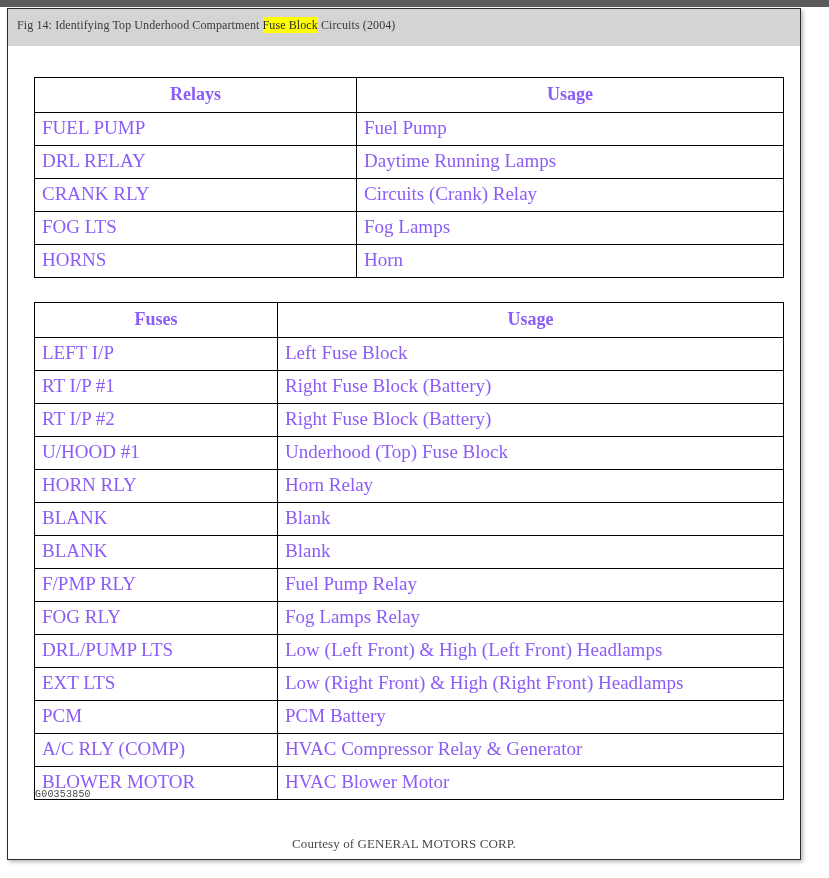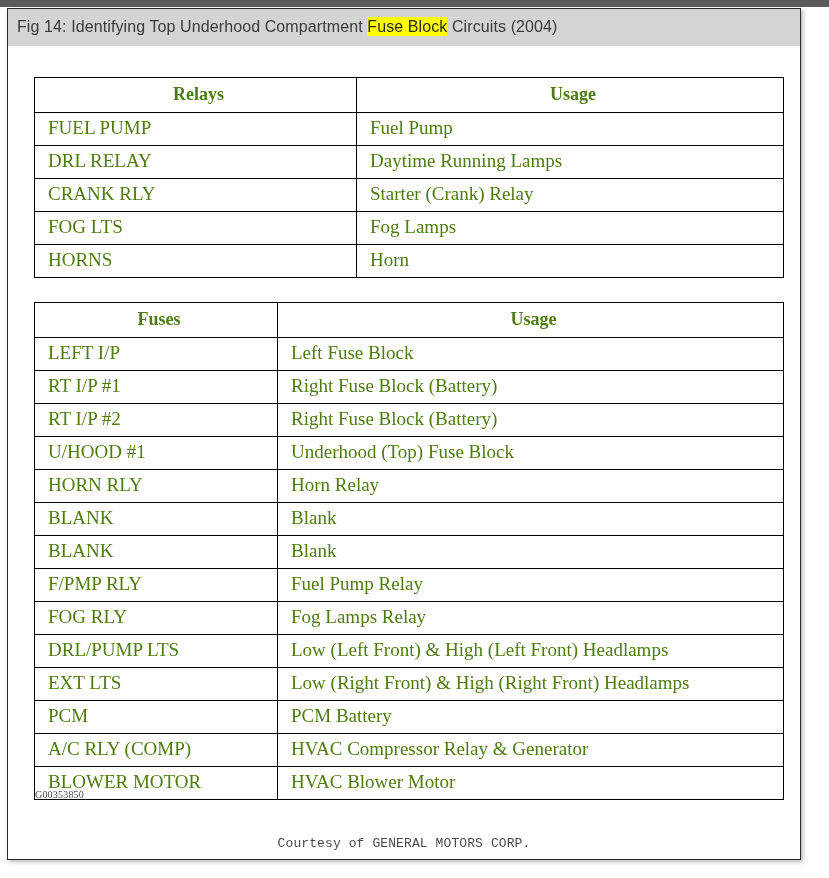--- a/index.html
+++ b/index.html
@@ -46,22 +46,22 @@
     top: 0;
     width: 100%;
     height: 37px;
     background: #d4d4d4;
     box-sizing: border-box;
   }
   .caption-text {
     position: absolute;
     left: 9px;
     top: 9px;
-    font-family: Liberation Sans, sans-serif;
-    font-size: 16px;
+    font-family: Liberation Serif, serif;
+    font-size: 12px;
     color: #3a3a3a;
     white-space: nowrap;
     letter-spacing: 0.1px;
   }
   .hl {
     background: #ffff00;
     color: #2a2a2a;
     padding: 1px 0 1px 0;
   }
 
@@ -77,24 +77,24 @@
 
   table.fuse-table {
     border-collapse: collapse;
     table-layout: fixed;
     background: #ffffff;
     font-family: "Liberation Serif", serif;
   }
   table.fuse-table td,
   table.fuse-table th {
     border: 1.5px solid #000000;
-    padding: 3px 7px 4px 13px;
+    padding: 3px 7px 4px 7px;
     font-size: 19px;
     line-height: 1.18;
-    color: #4d7c0f;
+    color: #8b5cf6;
     text-align: left;
     vertical-align: middle;
     white-space: nowrap;
     overflow: hidden;
   }
   table.fuse-table th {
     font-weight: bold;
     text-align: center;
     font-size: 18px;
     height: 27px;
@@ -121,33 +121,33 @@
     top: 256px;
     width: 749px;
   }
   #fuse-table .col-key   { width: 243px; }
   #fuse-table .col-usage { width: 506px; }
 
   .figure-code {
     position: absolute;
     left: 27px;
     top: 743px;
-    font-family: Liberation Serif, serif;
+    font-family: Liberation Mono, monospace;
     font-size: 10px;
     color: #4a4a4a;
     letter-spacing: 0.2px;
   }
 
   .courtesy {
     position: absolute;
     left: 0;
     top: 790px;
     width: 100%;
     text-align: center;
-    font-family: Liberation Mono, monospace;
+    font-family: Liberation Serif, serif;
     font-size: 13px;
     color: #4a4a4a;
     letter-spacing: 0.1px;
   }
 </style>
 </head>
 <body>
 
 <div class="top-strip"></div>
 
@@ -174,21 +174,21 @@
         <tr>
           <td>FUEL PUMP</td>
           <td>Fuel Pump</td>
         </tr>
         <tr>
           <td>DRL RELAY</td>
           <td>Daytime Running Lamps</td>
         </tr>
         <tr>
           <td>CRANK RLY</td>
-          <td>Starter (Crank) Relay</td>
+          <td>Circuits (Crank) Relay</td>
         </tr>
         <tr>
           <td>FOG LTS</td>
           <td>Fog Lamps</td>
         </tr>
         <tr>
           <td>HORNS</td>
           <td>Horn</td>
         </tr>
       </tbody>

